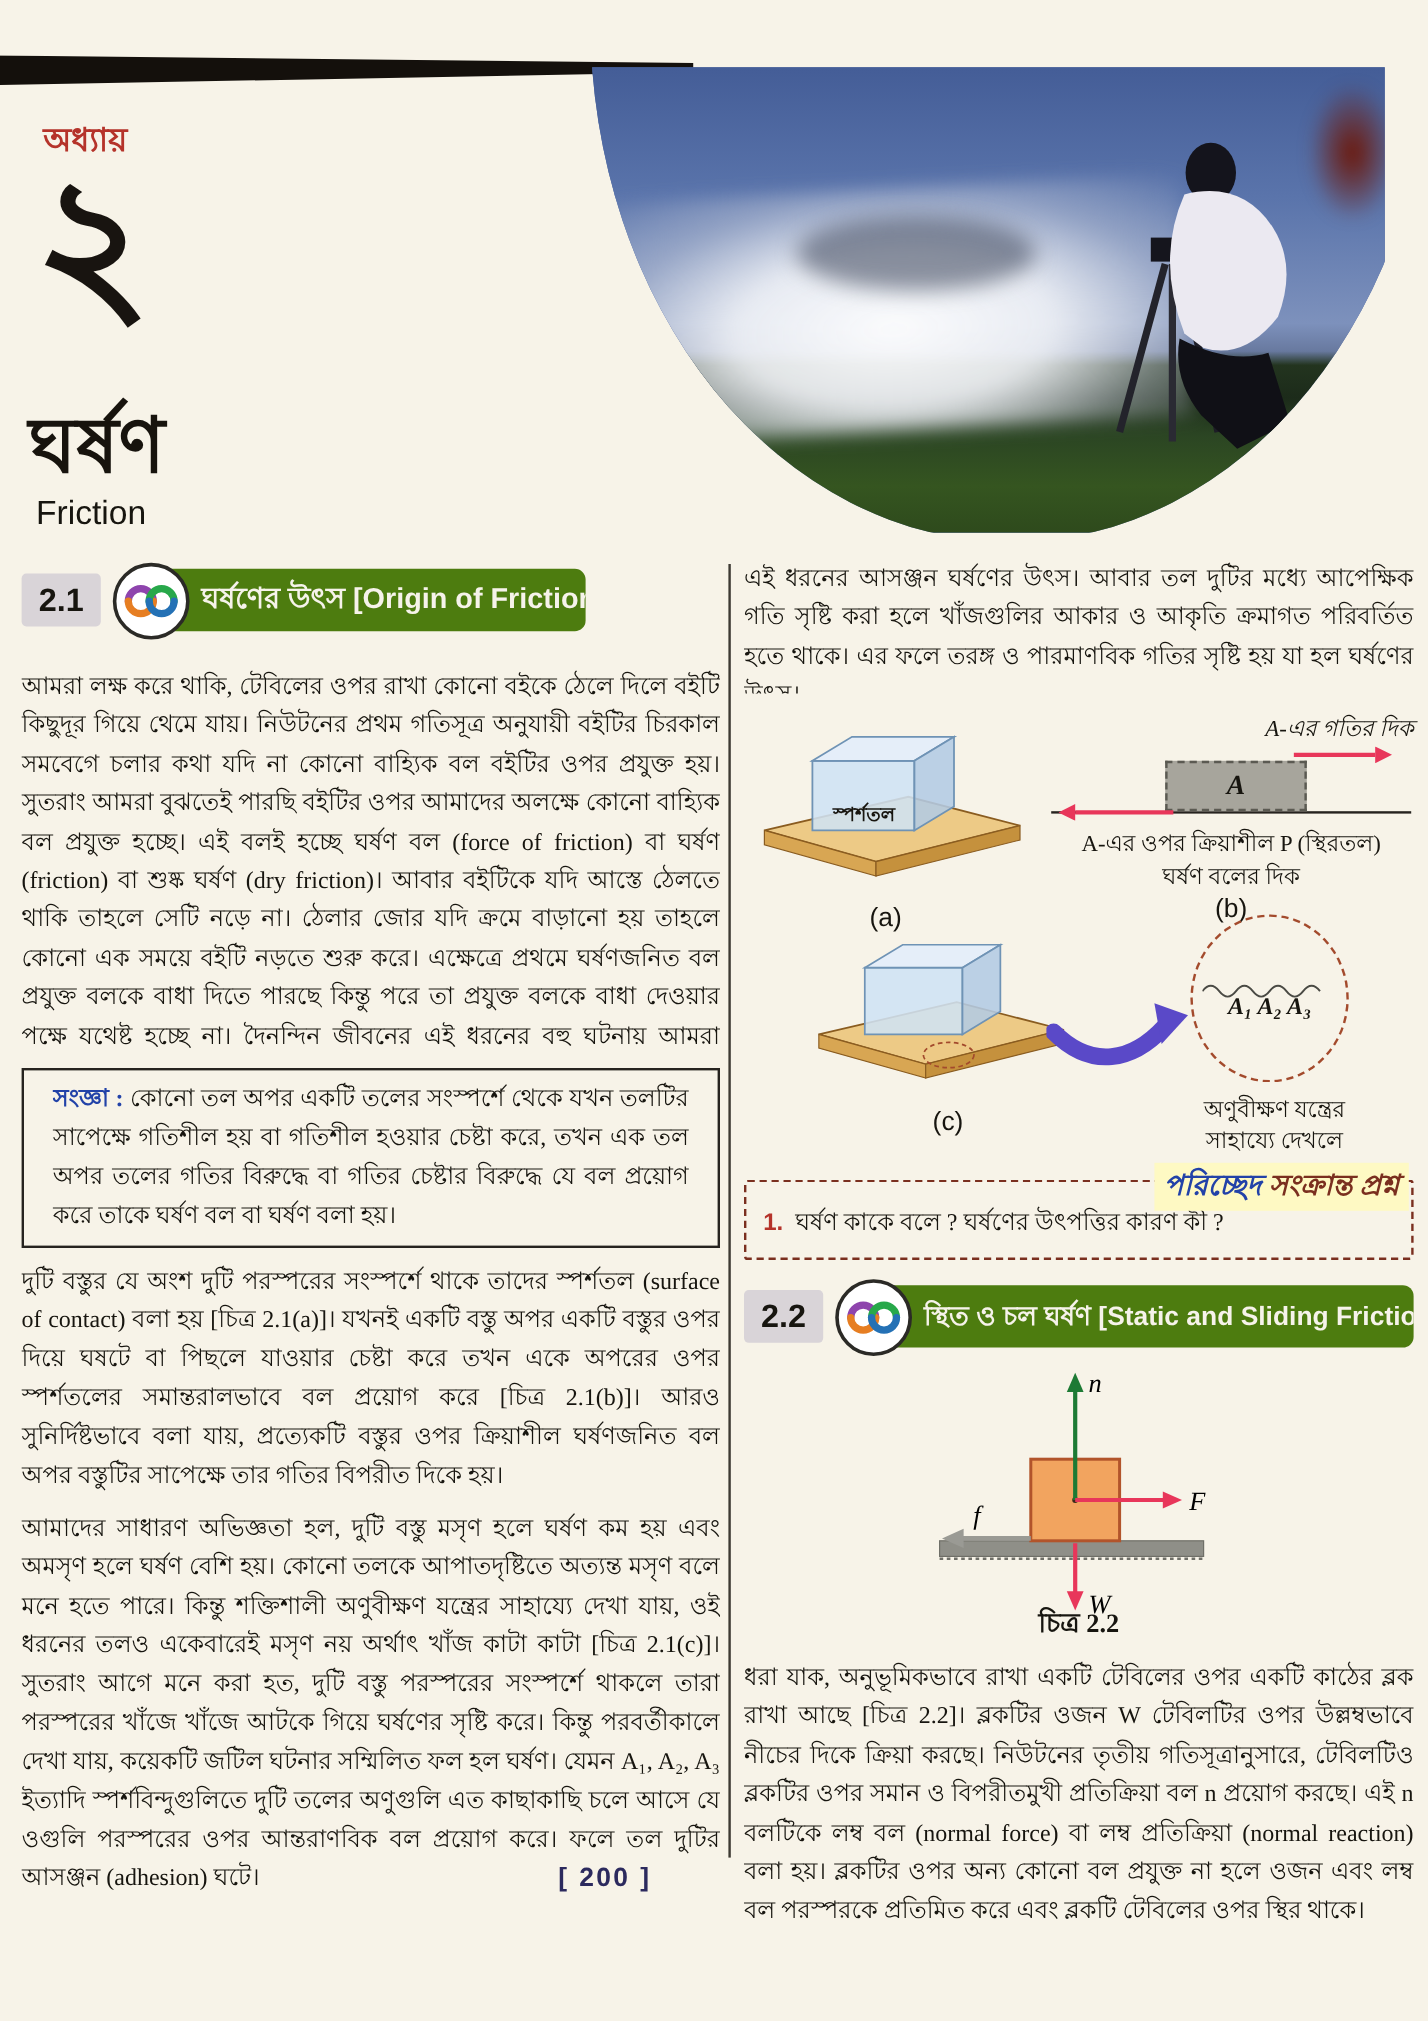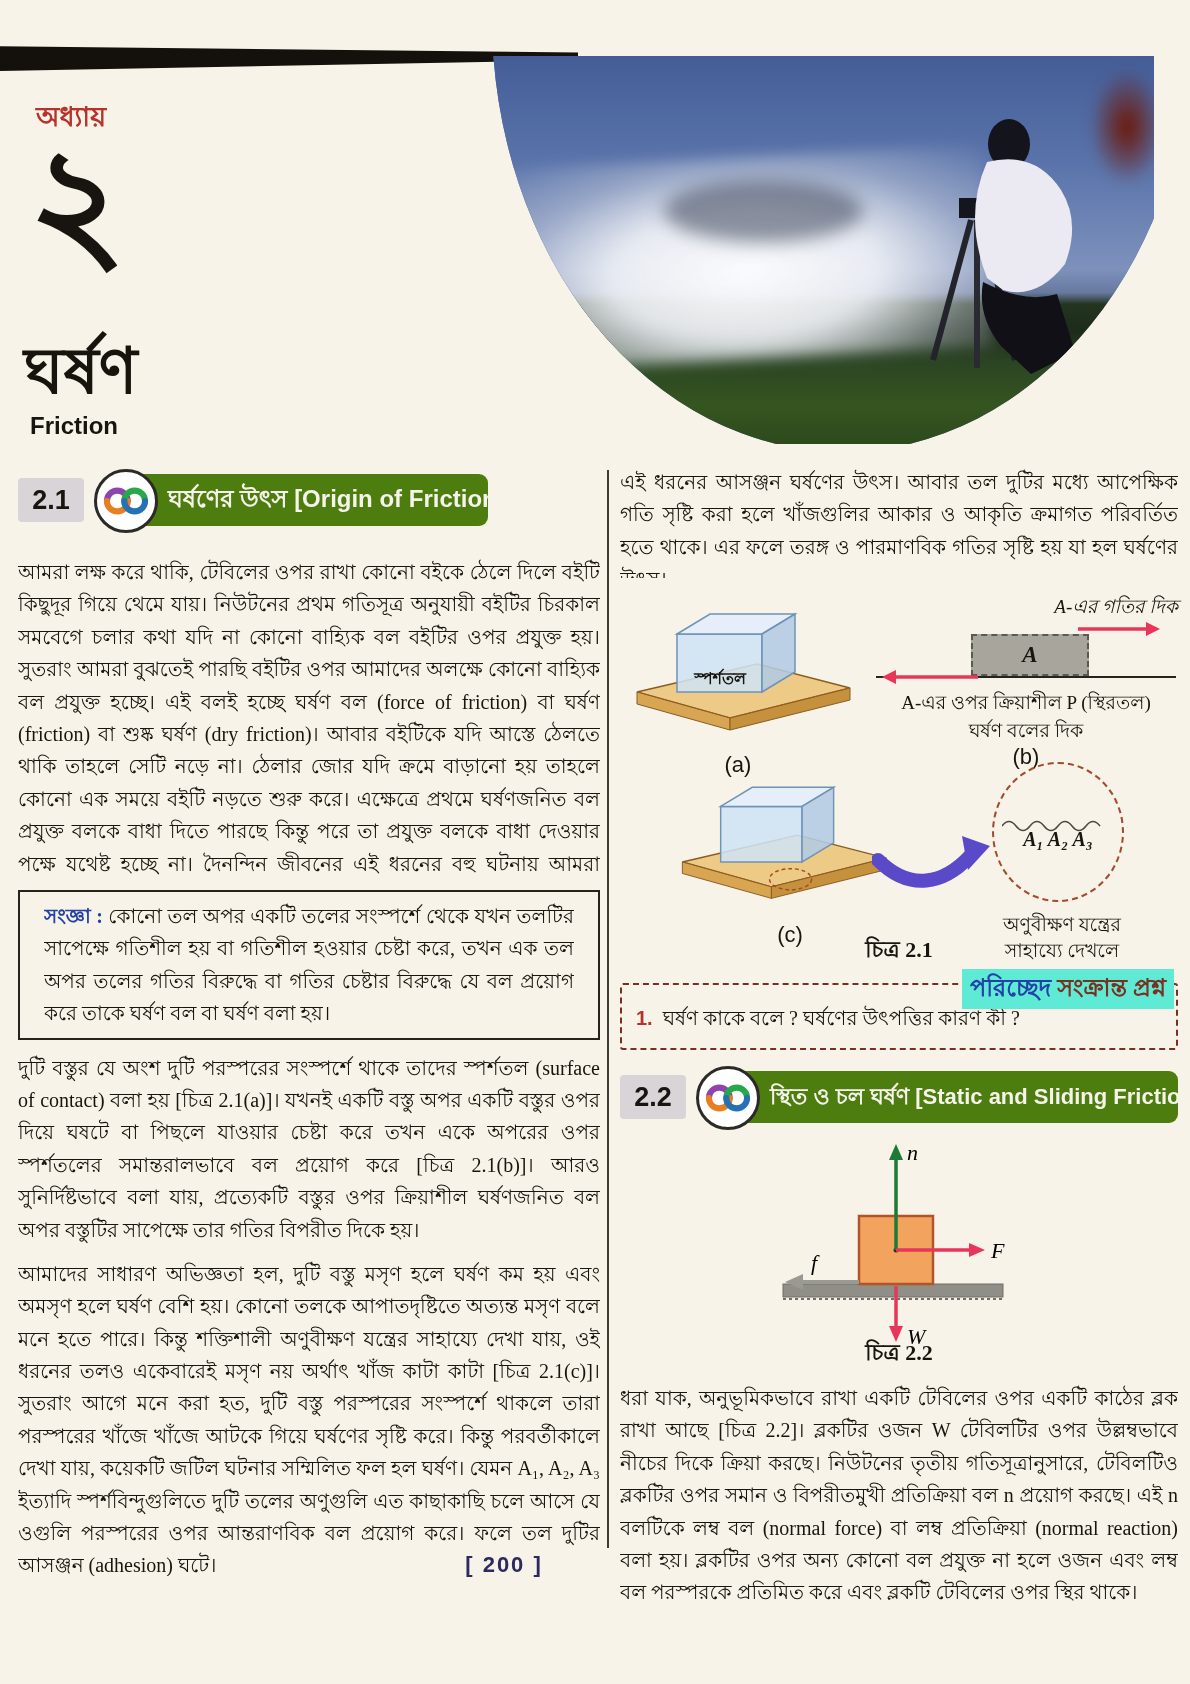--- a/index.html
+++ b/index.html
@@ -11,21 +11,21 @@
   .para{font-size:20px;line-height:1.62;text-align:justify;overflow:hidden;}
 
   
   .top-wedge{position:absolute;left:0;top:44px;width:578px;height:28px;background:#14100c;
     clip-path:polygon(0 8%,100% 30%,100% 58%,0 96%);}
 
   
   .chapter-label{position:absolute;left:36px;top:96px;color:#b5332a;font-weight:bold;font-size:27px;}
   .chapter-number{position:absolute;left:28px;top:128px;font-size:152px;line-height:1;font-weight:bold;color:#181410;}
   .title-bn{position:absolute;left:24px;top:322px;font-size:64px;font-weight:bold;color:#17130d;}
-  .title-en{position:absolute;left:30px;top:412px;font-family:"Liberation Sans",sans-serif;font-size:24px;font-weight:bold;}
+  .title-en{position:absolute;left:30px;top:412px;font-family:"Liberation Sans",sans-serif;font-size:28px;font-weight:normal;}
 
   
   .photo{position:absolute;left:492px;top:56px;width:662px;height:388px;
     clip-path:ellipse(53% 112% at 53% -10%);overflow:hidden;background:#4a639c;}
   .photo .sky{position:absolute;inset:0;
     background:linear-gradient(180deg,#445d97 0%,#5a74ab 28%,#7d91bc 55%,#68799f 61%,#23341f 64%,#1c2b1a 71%,#2b4523 79%,#355520 90%,#2e4a1c 100%);}
   .photo .car{position:absolute;left:1%;top:26%;width:74%;height:52%;filter:blur(7px);
     background:radial-gradient(ellipse at 50% 58%,rgba(255,255,255,0.97) 0%,rgba(241,243,247,0.92) 38%,rgba(205,210,222,0.45) 68%,rgba(205,210,222,0) 100%);
     transform:rotate(-3deg);}
   .photo .car-smudge{position:absolute;left:26%;top:32%;width:30%;height:16%;filter:blur(9px);
@@ -68,22 +68,22 @@
   .diagB .fric2{position:absolute;left:0;top:124px;width:300px;text-align:center;font-size:19px;}
   .diagB .subb{position:absolute;left:0;top:152px;width:300px;}
   .dash-circle{position:absolute;left:372px;top:178px;width:132px;height:140px;border:2px dashed #a34a2c;
     border-radius:50%;box-sizing:border-box;}
   .contact-pts{position:absolute;left:0;top:64px;width:100%;text-align:center;
     font-style:italic;font-weight:bold;font-size:20px;}
   .mic-label{position:absolute;width:180px;text-align:center;font-size:19px;}
 
   
   .qbox{position:relative;border:2px dashed #7a2f1f;border-radius:3px;padding:18px 14px 12px;margin-top:14px;}
-  .qbox-title{position:absolute;top:-16px;right:2px;background:#5eead4;padding:0 8px;
-    font-weight:bold;font-size:24px;white-space:nowrap;}
+  .qbox-title{position:absolute;top:-16px;right:2px;background:#fef9c3;padding:0 8px;
+    font-weight:bold;font-size:24px;white-space:nowrap;font-style:italic;}
   .qbox-title .t-blue{color:#2242a8;}
   .qbox-title .t-maroon{color:#7a2f1f;}
   .q-no{color:#b5332a;font-weight:bold;margin-right:10px;font-family:"Liberation Sans",sans-serif;}
   .q-text{font-size:20px;}
 
   
   .fig22{position:relative;height:238px;margin-top:4px;}
   .fig22 svg{position:absolute;left:105px;top:0;}
   .fig22 .fig-caption{bottom:2px;}
 
@@ -202,21 +202,20 @@
     </svg>
     <div class="dash-circle">
       <svg width="112" height="18" style="position:absolute;left:8px;top:52px;">
         <path d="M0 10 q7 -9 14 0 t14 0 t14 0 t14 0 t14 0 t14 0 t14 0" fill="none" stroke="#4a4a44" stroke-width="1.6"></path>
       </svg>
       <div class="contact-pts">A₁ A₂ A₃</div>
     </div>
     <div class="mic-label" style="left:352px;top:326px;">অণুবীক্ষণ যন্ত্রের</div>
     <div class="mic-label" style="left:352px;top:352px;">সাহায্যে দেখলে</div>
     <div class="fig-sub" style="position:absolute;left:110px;top:338px;width:120px;">(c)</div>
-    <div class="fig-caption">চিত্র 2.1</div>
   </div>
 
   <div class="qbox">
     <div class="qbox-title">
       <span class="t-blue">পরিচ্ছেদ</span><span class="t-maroon"> সংক্রান্ত প্রশ্ন</span>
     </div>
     <div class="q-text">
       <span class="q-no">1.</span><span>ঘর্ষণ কাকে বলে ? ঘর্ষণের উৎপত্তির কারণ কী ?</span>
     </div>
   </div>

